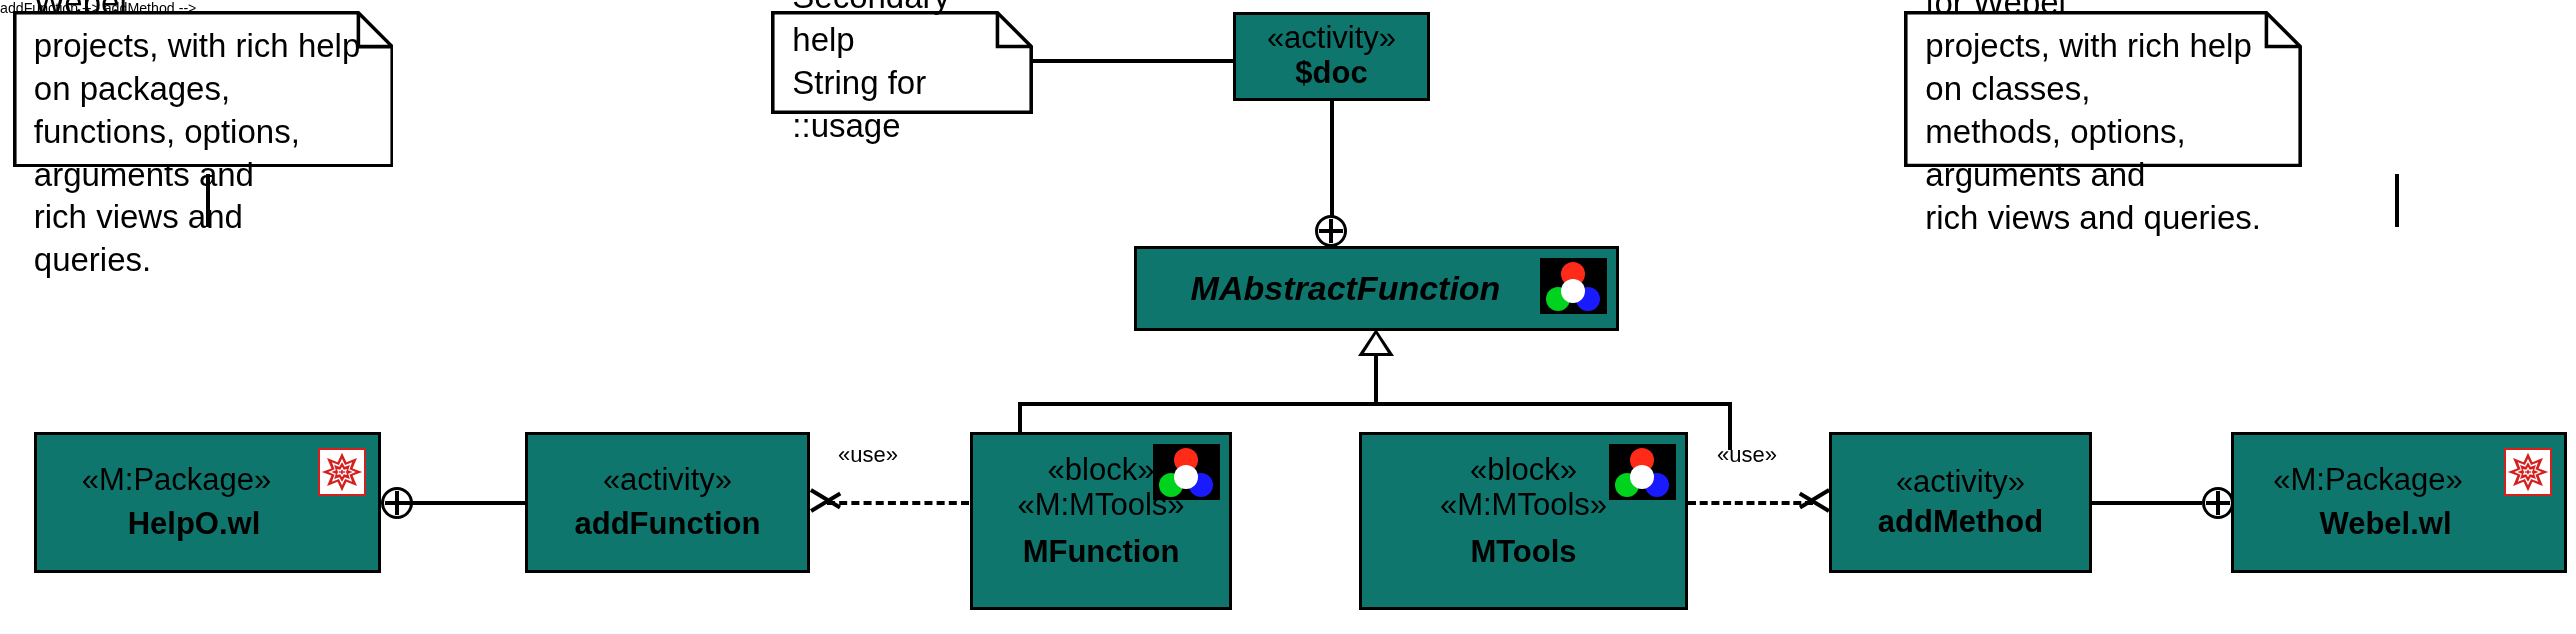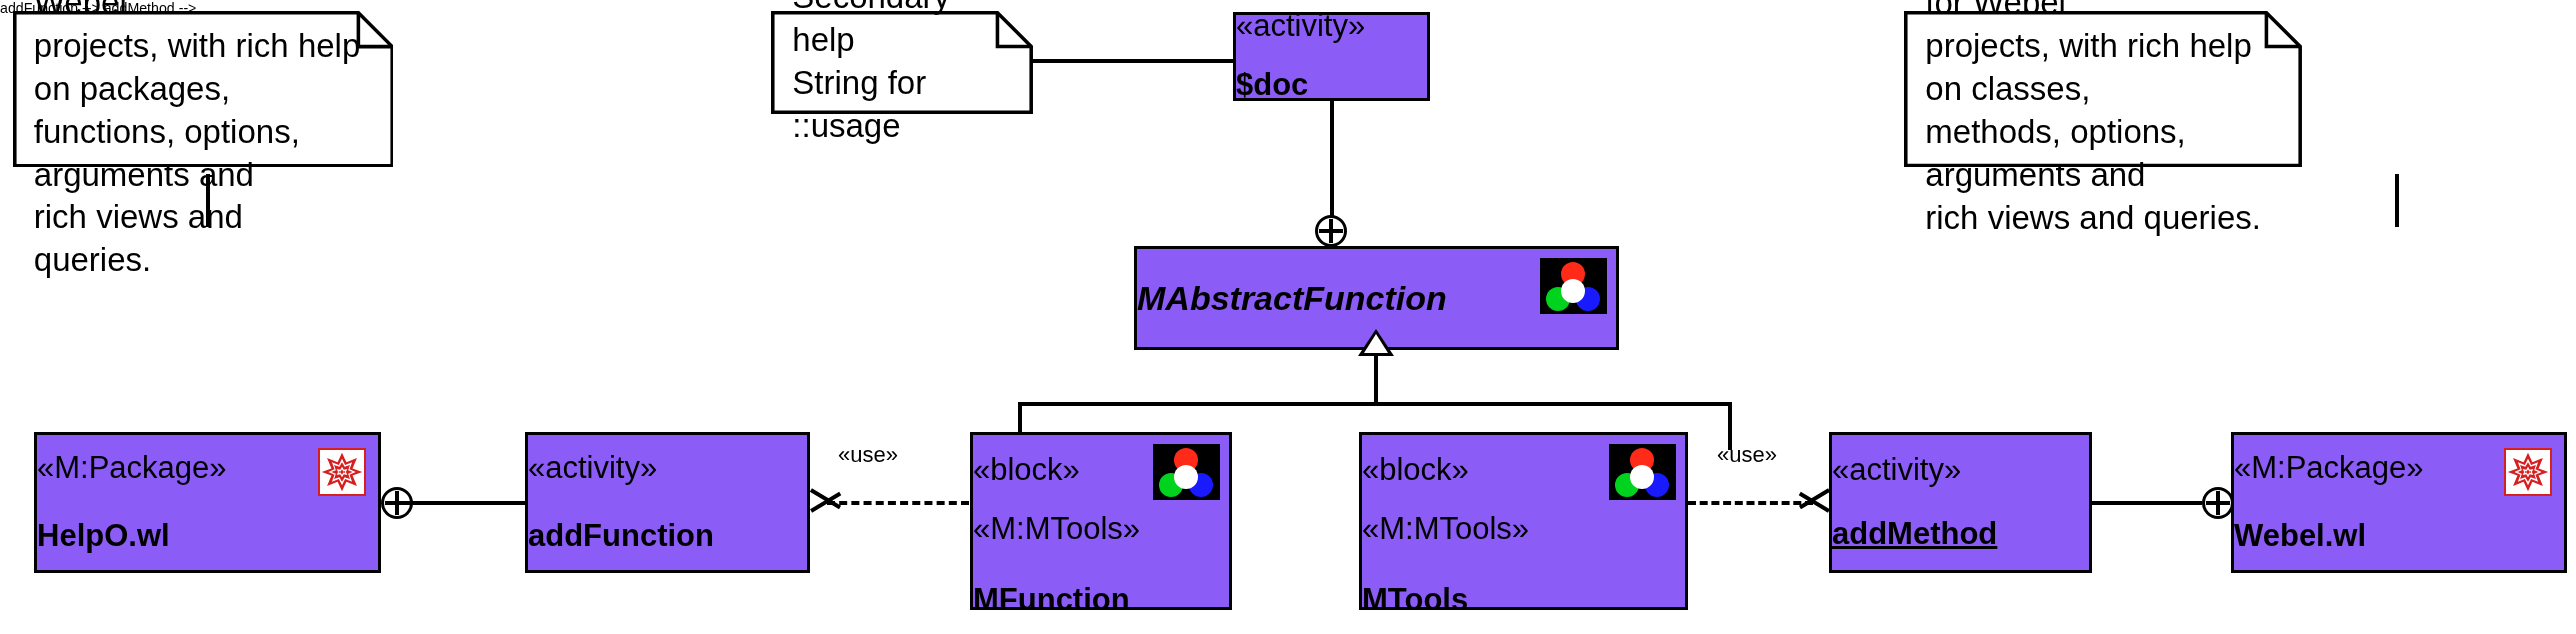--- a/index.html
+++ b/index.html
@@ -6,22 +6,22 @@
   body{width:2576px;height:634px;font-family:"Liberation Sans",sans-serif;overflow:hidden;}
   #stage{position:relative;width:2576px;height:634px;background:#fff;}
 
   
   .note{position:absolute;box-sizing:border-box;background:#fff;}
   .note .noteshape{position:absolute;inset:0;}
   .note .notetext{position:absolute;left:21.3px;right:27px;top:50%;transform:translateY(-50%);
       font-size:33px;line-height:1.30;color:#000;white-space:pre-line;text-align:left;}
 
   
-  .box{position:absolute;box-sizing:border-box;background:#8b5cf6;border:3.6px solid #000;
-       display:flex;flex-direction:column;align-items:flex-start;justify-content:center;gap:24px;}
+  .box{position:absolute;box-sizing:border-box;background:#0f766e;border:3.6px solid #000;
+       display:flex;flex-direction:column;align-items:center;justify-content:center;}
   .stereo{font-size:31px;line-height:1.12;color:#000;white-space:nowrap;}
   .namelbl{font-size:31px;line-height:1.12;color:#000;font-weight:bold;white-space:nowrap;}
   .abstract-name{font-size:34px;font-style:italic;font-weight:bold;color:#000;white-space:nowrap;}
 
   
   .hline{position:absolute;background:#000;height:3.6px;}
   .vline{position:absolute;background:#000;width:3.6px;}
   .dashh{position:absolute;height:0;border-top:4.4px dashed #000;}
 
   
@@ -95,21 +95,21 @@
     <div class="stereo">«activity»</div>
     <div class="namelbl">$doc</div>
   </div>
 
   
   <div class="vline" style="left:1330px;top:101px;height:40px;"></div>
   <div class="cplus" style="left:1315px;top:215px;"></div>
   <div class="vline" style="left:1330px;top:135px;height:82px;"></div>
 
   
-  <div class="box" style="left:1134px;top:246px;width:485px;height:104px;justify-content:center;">
+  <div class="box" style="left:1134px;top:246px;width:485px;height:85px;justify-content:center;">
     <div class="abstract-name" style="margin-right:62px;">MAbstractFunction</div>
 
     <div class="rgb-icon" style="right:9px;top:9px;width:67px;height:56px;">
       <i style="background:#ff2a17;width:24px;height:24px;left:21.3px;top:4.4px;"></i>
       <i style="background:#ffffff;width:24px;height:24px;left:21.3px;top:21.3px;z-index:3;"></i>
       <i style="background:#00d31e;width:24px;height:24px;left:6.2px;top:28.5px;"></i>
       <i style="background:#1a1aff;width:24px;height:24px;left:36px;top:28.5px;"></i>
     </div>
   </div>
 
@@ -185,21 +185,21 @@
   </div>
 
    addFunction --&gt;
   <div class="uselbl" style="left:838px;top:442px;">«use»</div>
   <div class="dashh" style="left:827px;top:501px;width:142px;"></div>
   <div class="arrowL" style="left:813px;top:481px;"></div>
 
   
   <div class="box" style="left:1829px;top:432px;width:263px;height:141px;">
     <div class="stereo">«activity»</div>
-    <div class="namelbl" style="margin-top:5px;text-decoration:underline;">addMethod</div>
+    <div class="namelbl" style="margin-top:5px;">addMethod</div>
   </div>
 
    addMethod --&gt;
   <div class="uselbl" style="left:1717px;top:442px;">«use»</div>
   <div class="dashh" style="left:1688px;top:501px;width:125px;"></div>
   <div class="arrowR" style="left:1799px;top:481px;"></div>
 
   
   <div class="hline" style="left:2092px;top:501px;width:110px;"></div>
   <div class="cplus" style="left:2202px;top:487px;"></div>

